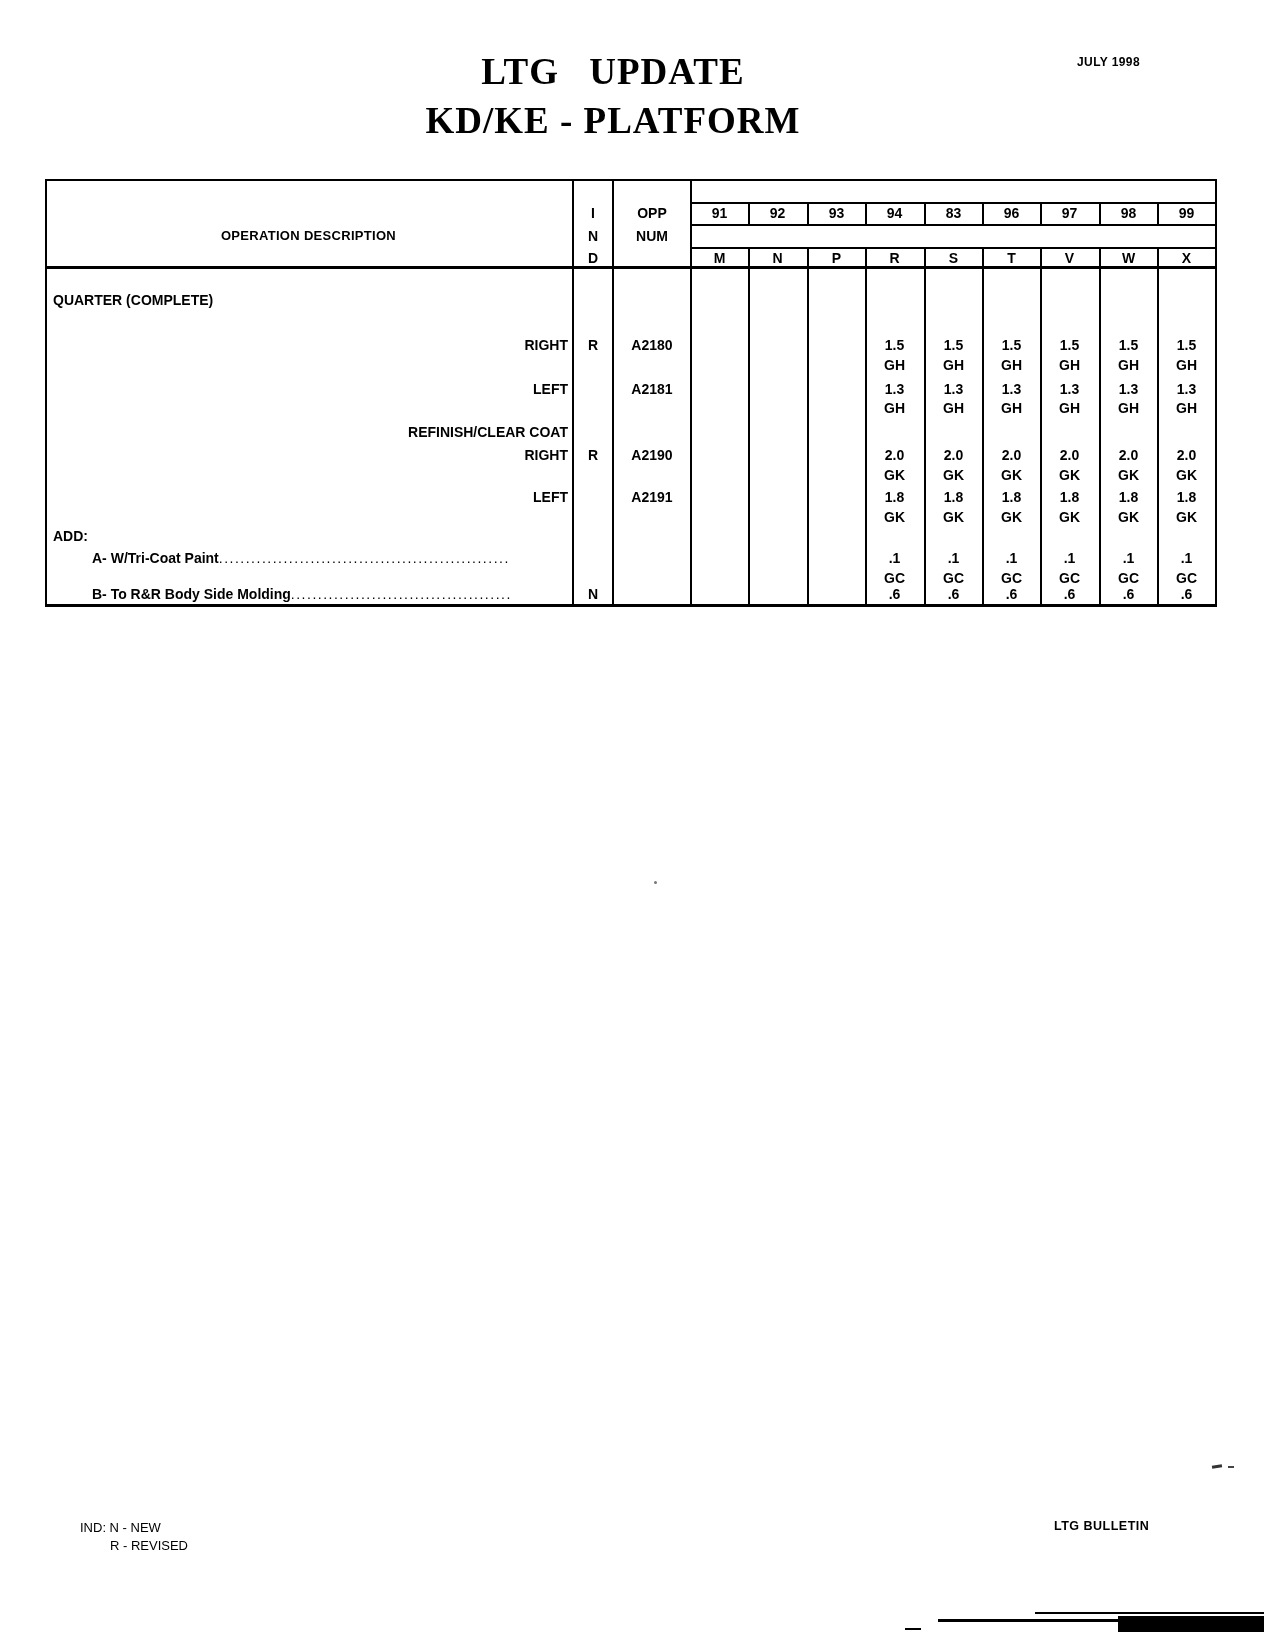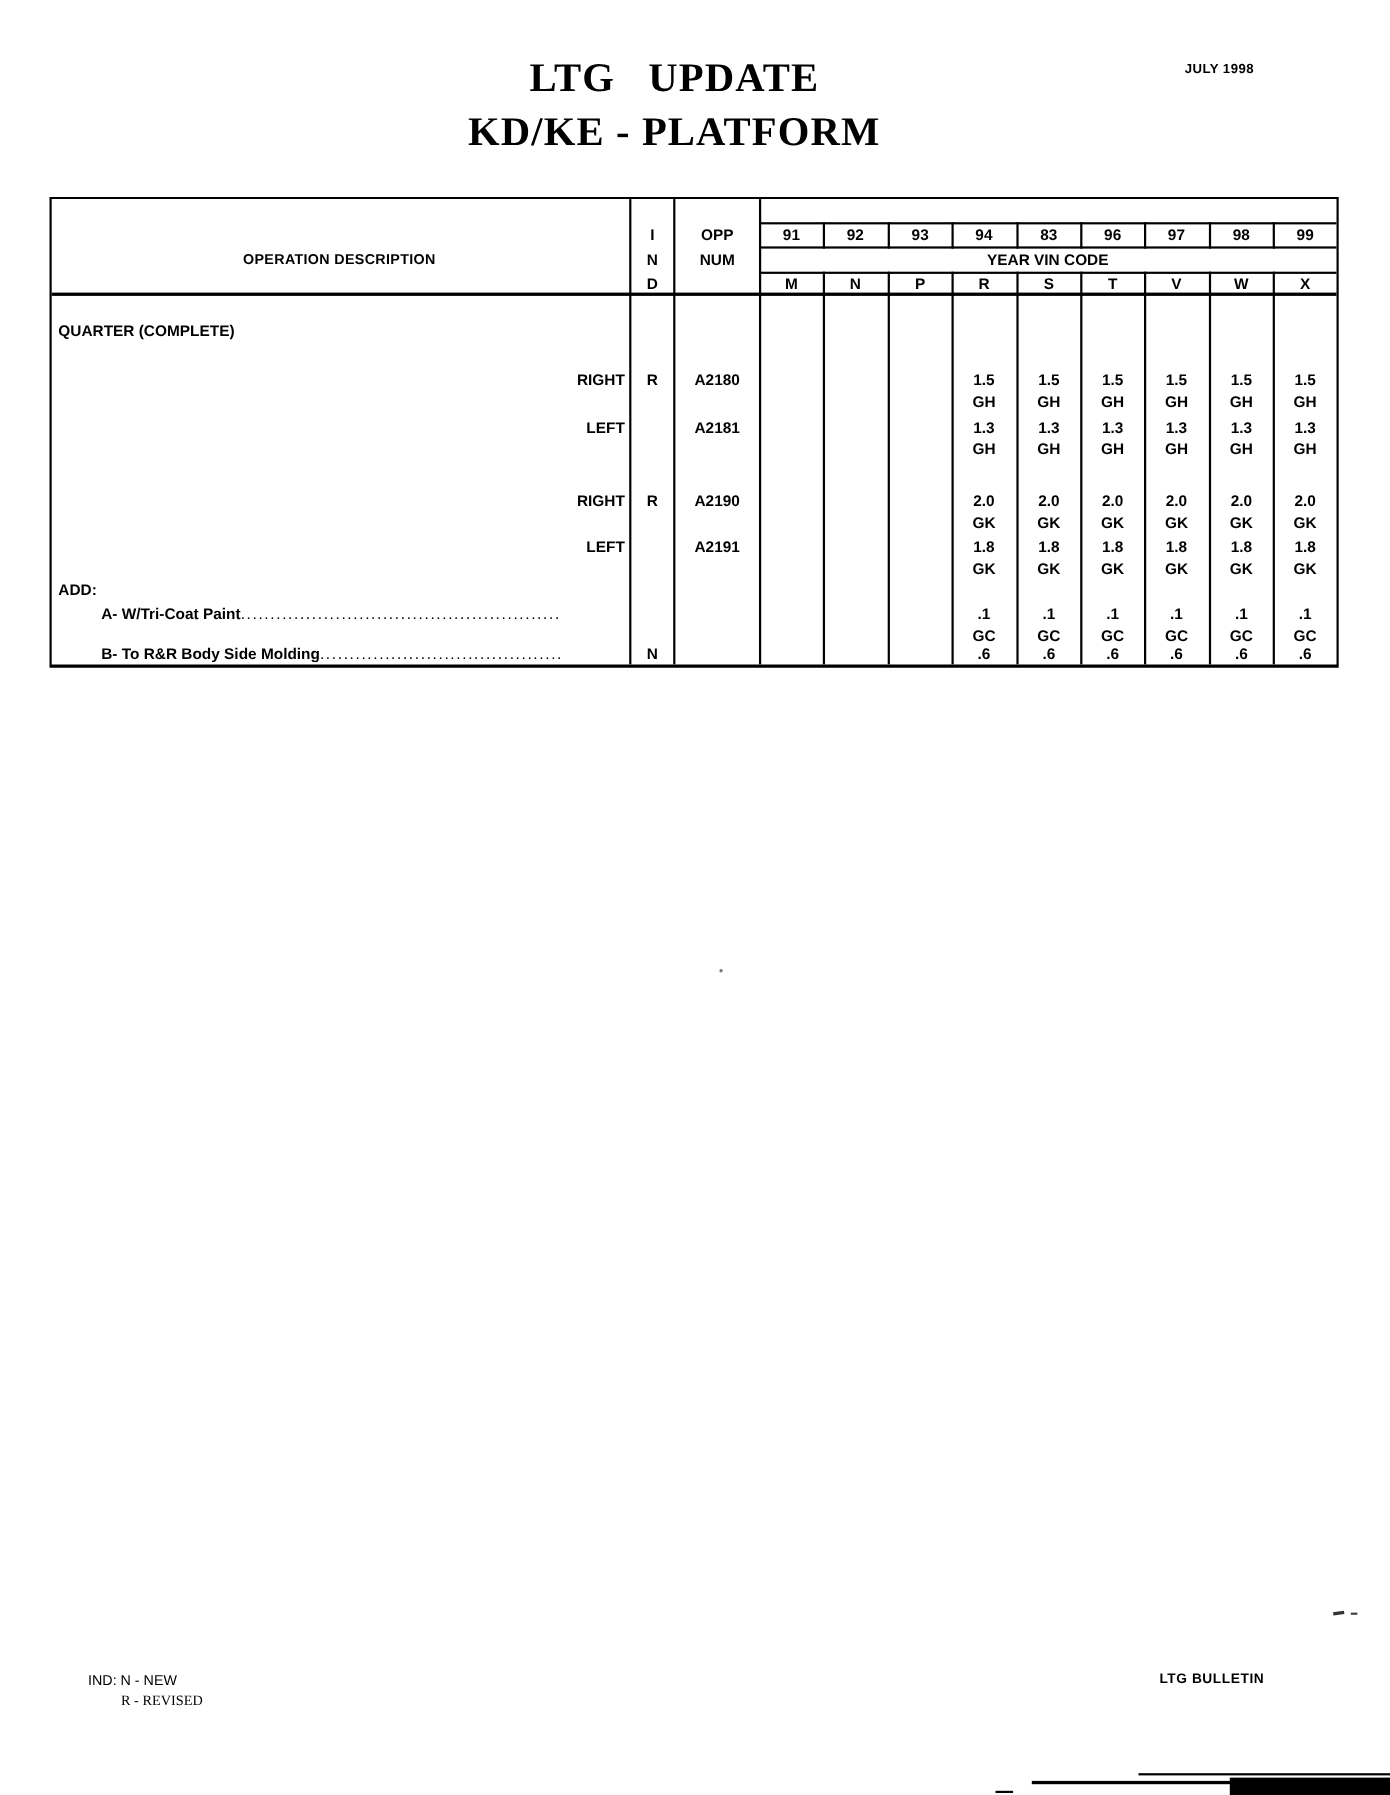--- a/index.html
+++ b/index.html
@@ -55,21 +55,21 @@
   .hy0{left:644px}.hy1{left:702px}.hy2{left:761px}.hy3{left:819px}.hy4{left:878px}
   .hy5{left:936px}.hy6{left:994px}.hy7{left:1053px}.hy8{left:1111px}
   .vc   {text-align:center; width:57px;}
   .vc0{left:819px}.vc1{left:878px}.vc2{left:936px}.vc3{left:994px}.vc4{left:1053px}.vc5{left:1111px}
   .ophdr {left:0; width:523px; text-align:center; top:47px; font-size:13px; letter-spacing:0.3px;}
   .span9 {left:643px; width:525px; text-align:center;}
   .addItem {overflow:hidden; font-weight:bold;}
   .addItem .dots {letter-spacing:1.5px; font-weight:normal;}
   
   .legend1 {position:absolute; left:80px;  top:1520px; font-size:13px; white-space:nowrap;}
-  .legend2 {position:absolute; left:110px; top:1538px; font-size:13px; white-space:nowrap;font-family:Liberation Serif, serif;}
+  .legend2 {position:absolute; left:110px; top:1538px; font-size:13px; white-space:nowrap;}
   .bulletin {position:absolute; left:1054px; top:1519px; font-size:12.5px; font-weight:600; letter-spacing:0.5px; white-space:nowrap;}
   
   .speckA {position:absolute; left:1212px; top:1465px; width:10px; height:3px; background:#333; transform:rotate(-8deg);}
   .speckB {position:absolute; left:1228px; top:1466px; width:6px; height:2px; background:#444;}
   .dotMid {position:absolute; left:654px; top:881px; width:3px; height:3px; background:#777; border-radius:50%;}
   .barThick {position:absolute; left:1118px; top:1616px; width:146px; height:16px; background:#000;}
   .barLineA {position:absolute; left:1035px; top:1612px; width:229px; height:2px; background:#000;}
   .barLineB {position:absolute; left:938px;  top:1619px; width:182px; height:3px; background:#000;}
   .barDash  {position:absolute; left:905px;  top:1628px; width:16px; height:2px; background:#000;}
 </style>
@@ -116,21 +116,20 @@
     <div class="tl opp" style="top:47px">NUM</div>
     <div class="tl hy hy0" style="top:24px">91</div>
     <div class="tl hy hy1" style="top:24px">92</div>
     <div class="tl hy hy2" style="top:24px">93</div>
     <div class="tl hy hy3" style="top:24px">94</div>
     <div class="tl hy hy4" style="top:24px">83</div>
     <div class="tl hy hy5" style="top:24px">96</div>
     <div class="tl hy hy6" style="top:24px">97</div>
     <div class="tl hy hy7" style="top:24px">98</div>
     <div class="tl hy hy8" style="top:24px">99</div>
-    <div class="tl span9" style="top:47px">YEAR  VIN  CODE</div>
     <div class="tl hy hy0" style="top:69px">M</div>
     <div class="tl hy hy1" style="top:69px">N</div>
     <div class="tl hy hy2" style="top:69px">P</div>
     <div class="tl hy hy3" style="top:69px">R</div>
     <div class="tl hy hy4" style="top:69px">S</div>
     <div class="tl hy hy5" style="top:69px">T</div>
     <div class="tl hy hy6" style="top:69px">V</div>
     <div class="tl hy hy7" style="top:69px">W</div>
     <div class="tl hy hy8" style="top:69px">X</div>
 
@@ -160,20 +159,21 @@
     <div class="tl vc vc3" style="top:200px">1.3</div>
     <div class="tl vc vc4" style="top:200px">1.3</div>
     <div class="tl vc vc5" style="top:200px">1.3</div>
     <div class="tl vc vc0" style="top:219px">GH</div>
     <div class="tl vc vc1" style="top:219px">GH</div>
     <div class="tl vc vc2" style="top:219px">GH</div>
     <div class="tl vc vc3" style="top:219px">GH</div>
     <div class="tl vc vc4" style="top:219px">GH</div>
     <div class="tl vc vc5" style="top:219px">GH</div>
 
+    <div class="tl lblR" style="top:243px">REFINISH/CLEAR COAT</div>
 
     <div class="tl lblR" style="top:266px">RIGHT</div>
     <div class="tl indN" style="top:266px">R</div>
     <div class="tl opp" style="top:266px">A2190</div>
     <div class="tl vc vc0" style="top:266px">2.0</div>
     <div class="tl vc vc1" style="top:266px">2.0</div>
     <div class="tl vc vc2" style="top:266px">2.0</div>
     <div class="tl vc vc3" style="top:266px">2.0</div>
     <div class="tl vc vc4" style="top:266px">2.0</div>
     <div class="tl vc vc5" style="top:266px">2.0</div>

